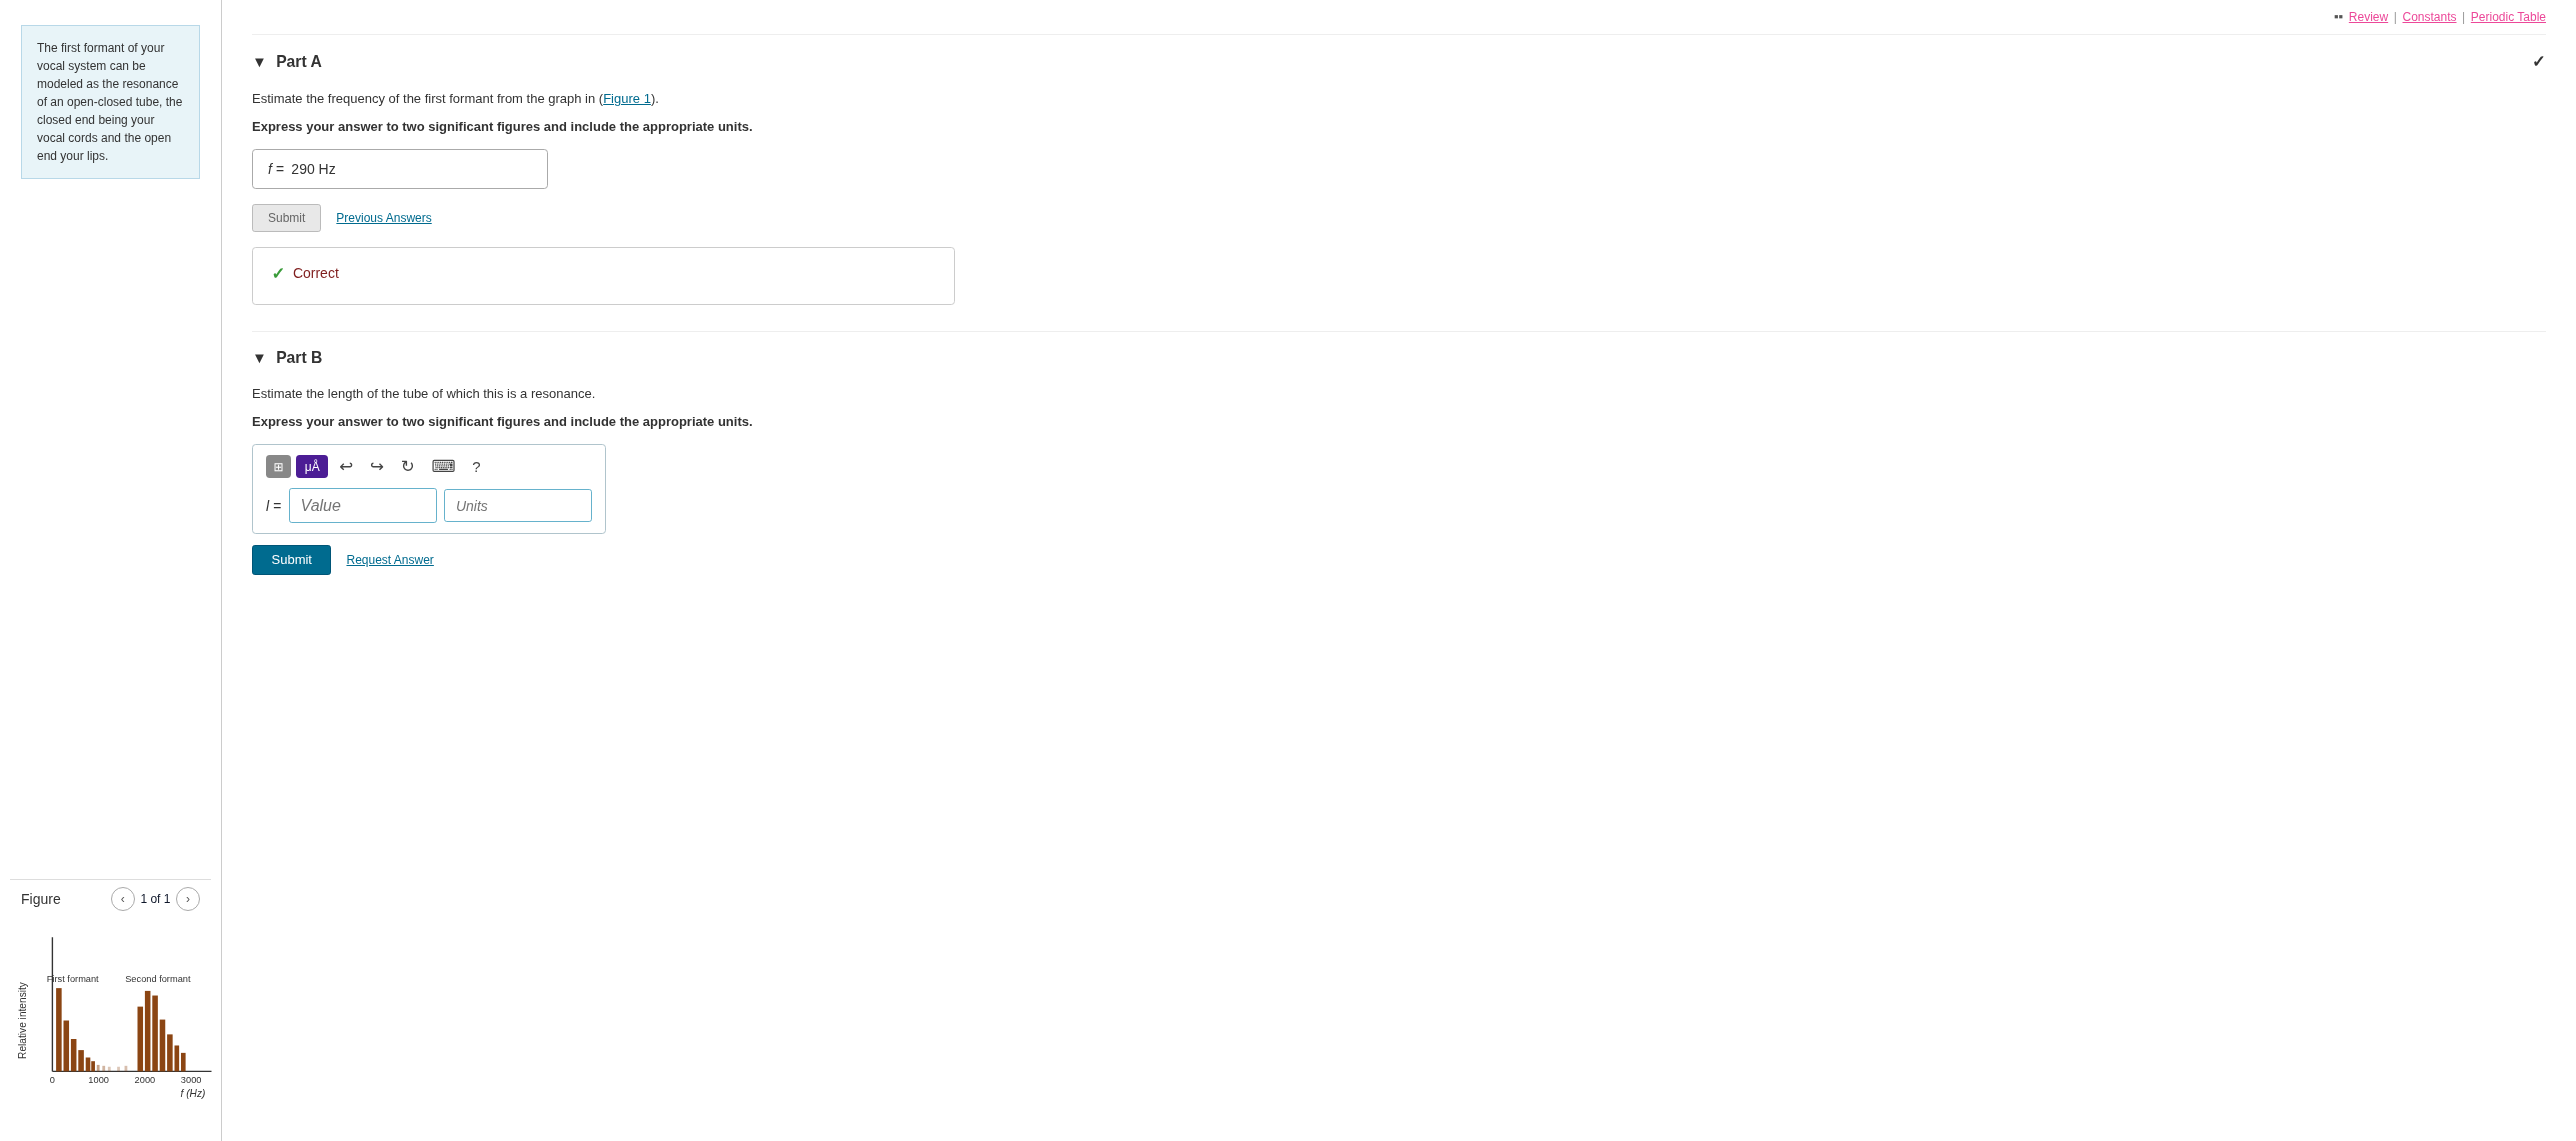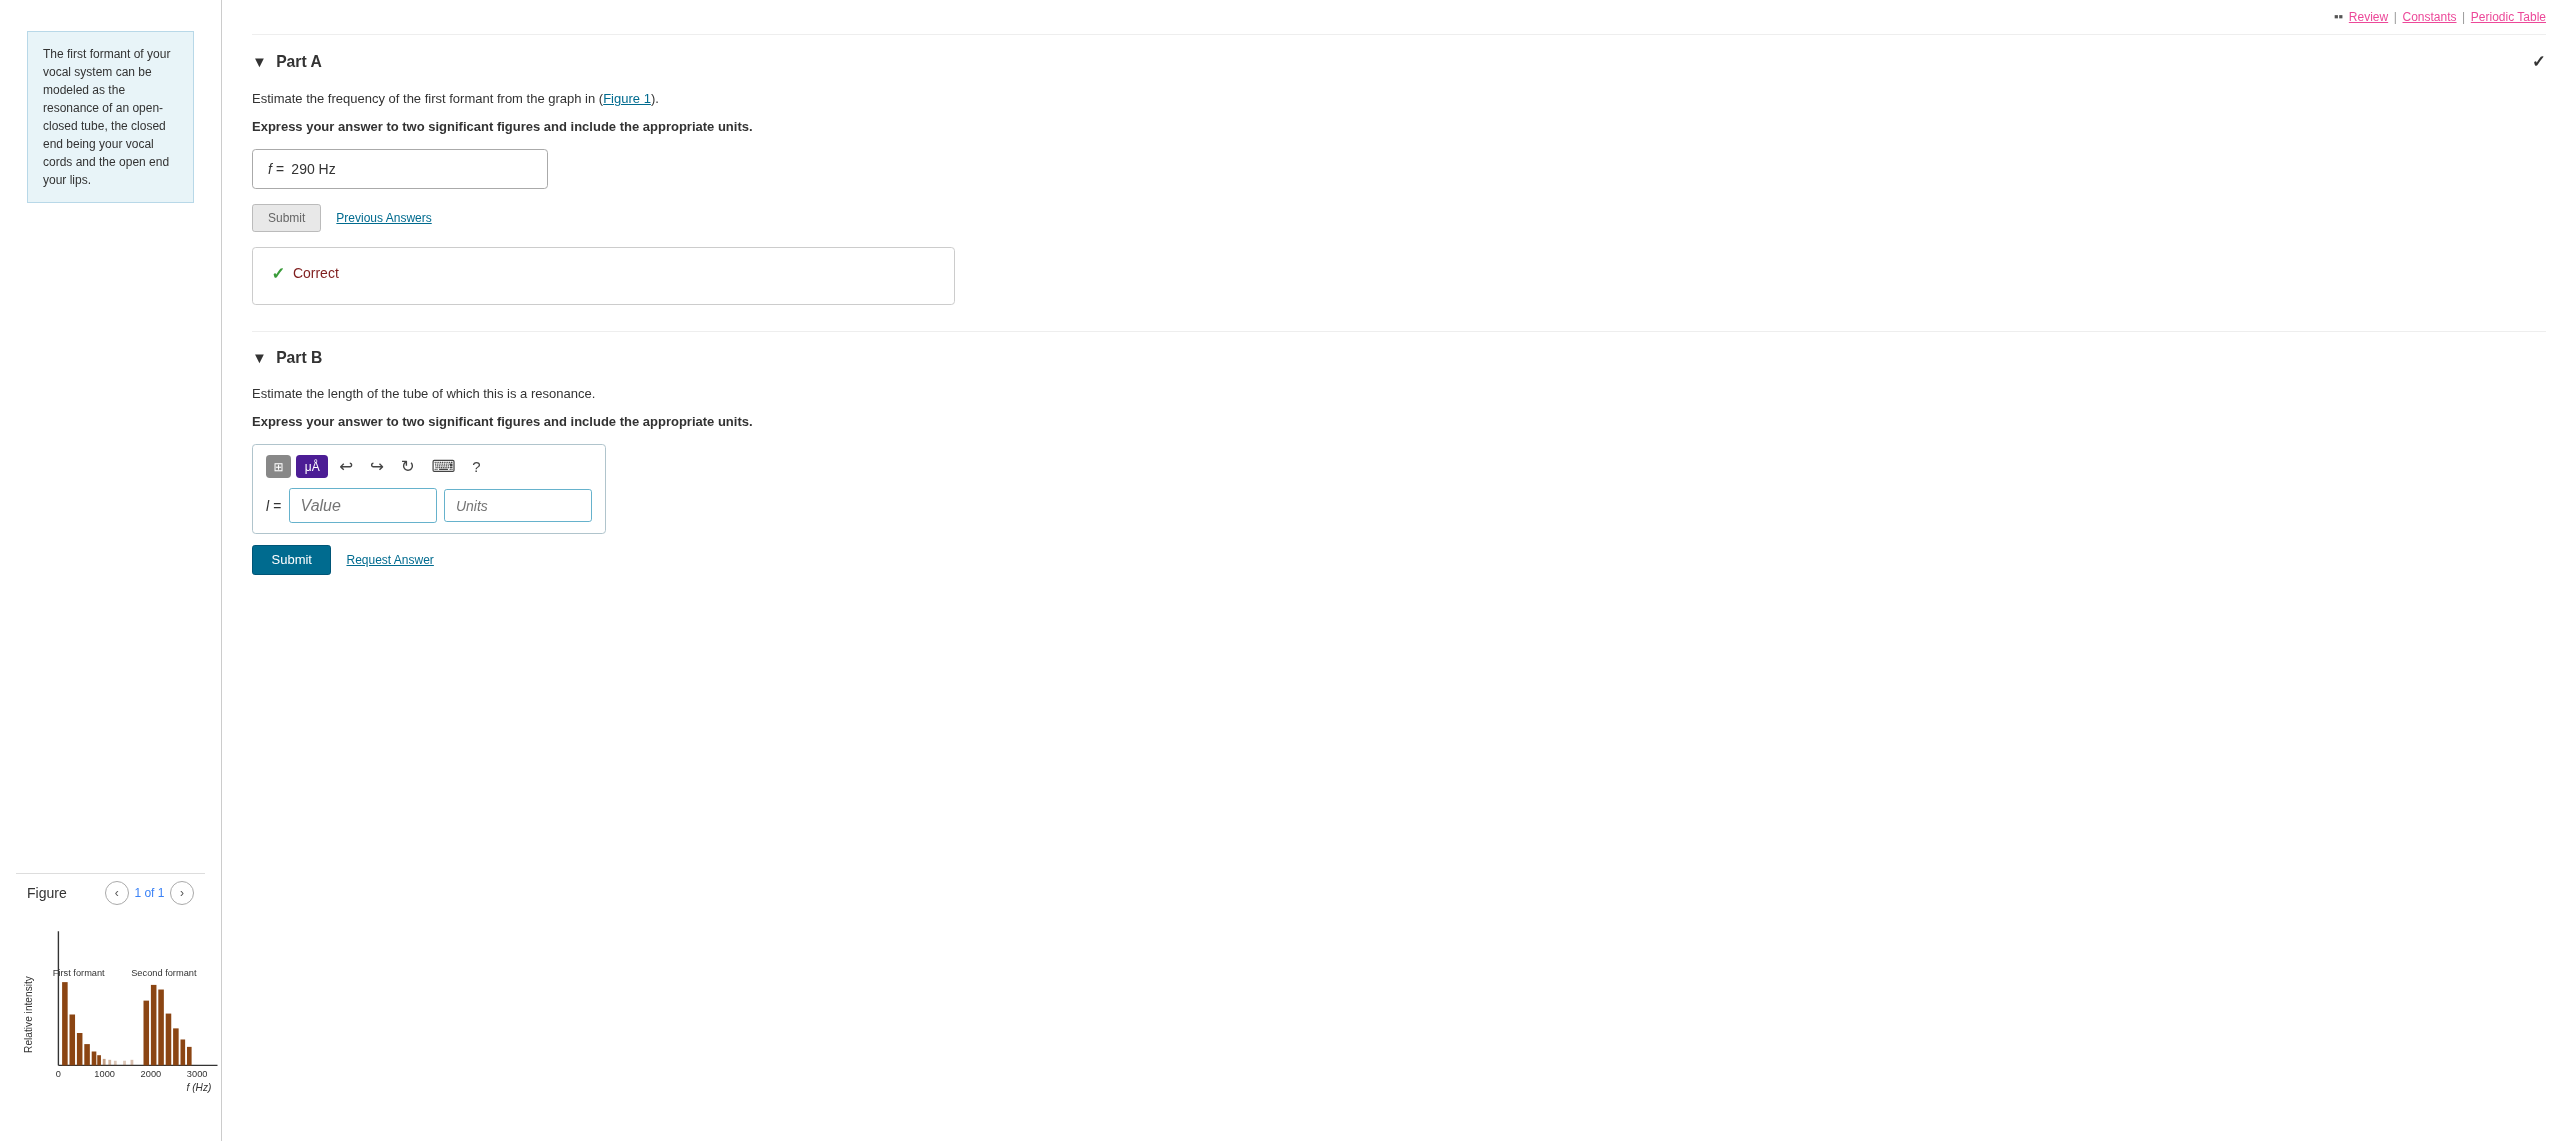--- a/index.html
+++ b/index.html
@@ -3,21 +3,21 @@
   <meta charset="utf-8">
   <style>
     * { box-sizing: border-box; margin: 0; padding: 0; }
     body { font-family: Arial, sans-serif; font-size: 13px; color: #333; background: #fff; display: flex; min-height: 100vh; }
 
     
     .left-panel {
       width: 222px;
       min-width: 222px;
       border-right: 0.9px solid #ccc;
-      padding: 16px;
+      padding: 10px;
       display: flex;
       flex-direction: column;
     }
 
     .info-box {
       background: #e8f4f8;
       border: 0.9px solid #b8d8e8;
       margin: 15px 11px;
       padding: 13px 15px;
       font-size: 12px;
@@ -52,21 +52,21 @@
       border-radius: 50%;
       background: #fff;
       cursor: pointer;
       font-size: 12px;
       color: #555;
       display: flex; align-items: center; justify-content: center;
     }
 
     .figure-nav span {
       font-size: 12px;
-      color: #3b82f6;
+      color: #0f172a;
     }
 
     .chart-container {
       padding: 9.3px 7.4px 15px 7.4px;
     }
 
     
     .right-panel {
       flex: 1;
       padding: 0 30px;

